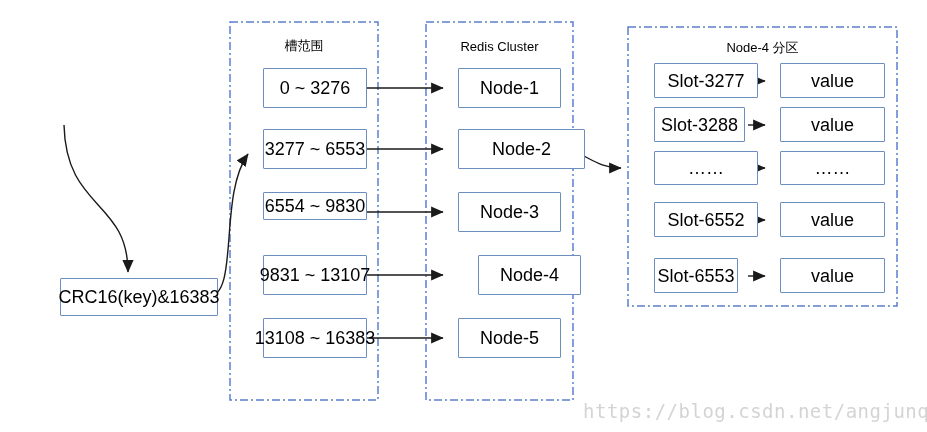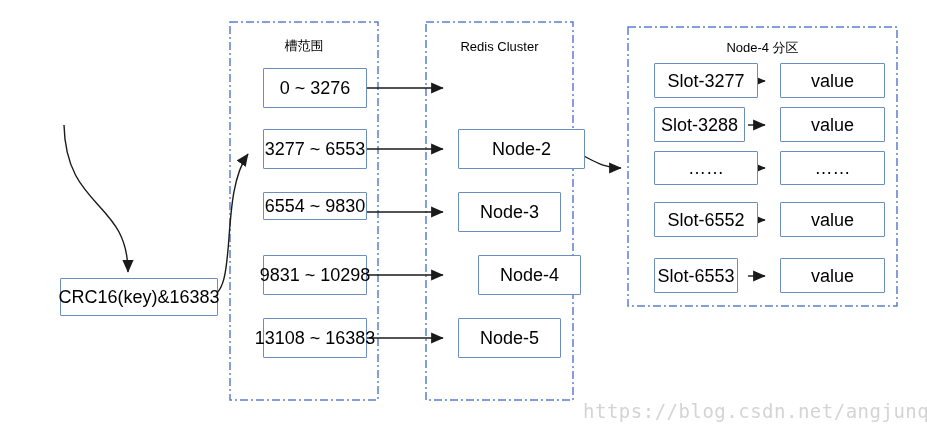--- a/index.html
+++ b/index.html
@@ -58,24 +58,25 @@
     <path d="M748,220 L765,220" fill="none" stroke="#1a1a1a" stroke-width="1.4" marker-end="url(#ah)"></path>
     <path d="M748,276 L765,276" fill="none" stroke="#1a1a1a" stroke-width="1.4" marker-end="url(#ah)"></path>
   </svg>
 
   <div class="node" style="left:50px;top:278px;width:158px;height:38px">CRC16(key)&amp;16383</div>
 
   <div class="panel-title" style="left:230px;top:36px;width:148px;height:20px">槽范围</div>
   <div class="node" style="left:253px;top:68px;width:104px;height:40px">0 ~ 3276</div>
   <div class="node" style="left:253px;top:129px;width:104px;height:40px">3277 ~ 6553</div>
   <div class="node" style="left:253px;top:192px;width:104px;height:28px">6554 ~ 9830</div>
-  <div class="node" style="left:253px;top:255px;width:104px;height:40px">9831 ~ 10298</div>
+  <div class="node" style="left:253px;top:255px;width:104px;height:40px">9831 ~ 13107</div>
   <div class="node" style="left:253px;top:318px;width:104px;height:40px">13108 ~ 16383</div>
 
   <div class="panel-title" style="left:426px;top:36px;width:147px;height:20px">Redis Cluster</div>
+  <div class="node" style="left:448px;top:68px;width:103px;height:40px">Node-1</div>
   <div class="node" style="left:448px;top:129px;width:127px;height:40px">Node-2</div>
   <div class="node" style="left:448px;top:192px;width:103px;height:40px">Node-3</div>
   <div class="node" style="left:468px;top:255px;width:103px;height:40px">Node-4</div>
   <div class="node" style="left:448px;top:318px;width:103px;height:40px">Node-5</div>
 
   <div class="panel-title" style="left:628px;top:38px;width:269px;height:20px">Node-4 分区</div>
 
   <div class="node" style="left:644px;top:63px;width:104px;height:35px">Slot-3277</div>
   <div class="node" style="left:770px;top:63px;width:105px;height:35px">value</div>
 

